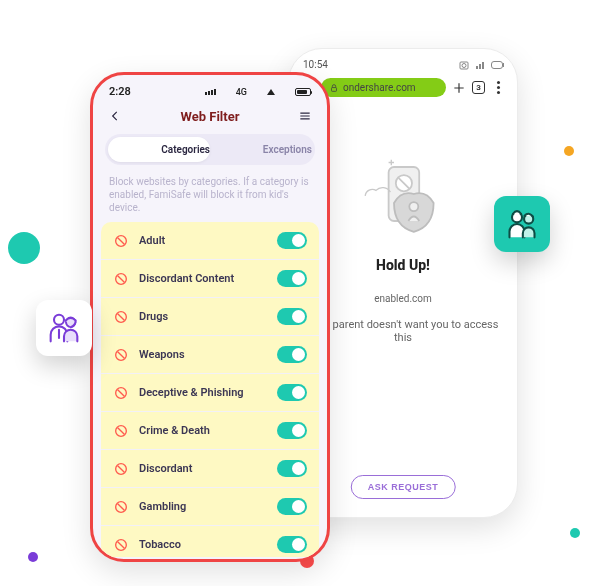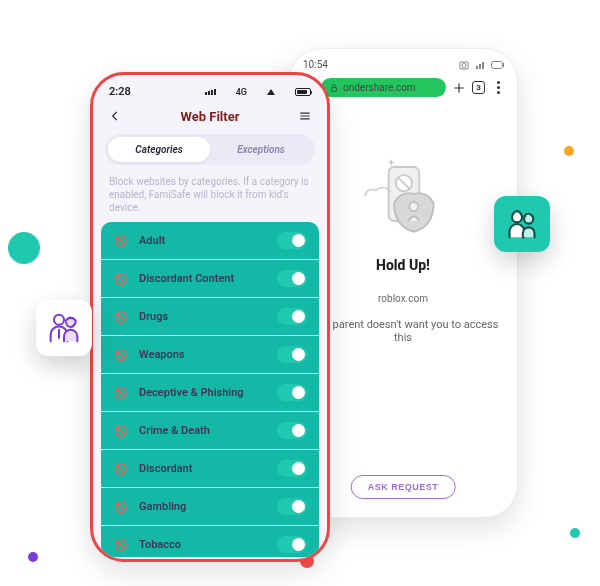--- a/index.html
+++ b/index.html
@@ -63,27 +63,27 @@
   .header-left {
     display:flex; align-items:center; justify-content:space-between;
     padding: 6px 14px 10px;
     font-size: 13px; font-weight: 700; color: #7f1d1d;
   }
   .back-icon, .menu-icon { width:16px; height:16px; display:flex; align-items:center; justify-content:center; }
   .back-icon svg, .menu-icon svg { width:14px; height:14px; stroke:#2a2640; stroke-width:2; fill:none; }
 
   
   .tabs { display:flex; margin: 0 12px 8px; background:#ece9f6; border-radius:20px; padding:3px; }
-  .tab { flex:1; text-align:center; font-size:10px; font-weight:600; padding:7px 0; border-radius:18px; color:#8a84a8;font-style:italic; }
+  .tab { flex:1; text-align:right; font-size:10px; font-weight:600; padding:7px 0; border-radius:18px; color:#8a84a8; }
   .tab.active { background:#fff; color:#2a2640; box-shadow: 0 1px 3px rgba(0,0,0,0.06);}
 
   .helper { font-size:10px; color:#b8b3cc; padding: 2px 16px 8px; line-height:1.3; }
 
   
-  .cat-list { background:#14b8a6; margin: 0 8px; border-radius:10px; overflow:hidden; }
+  .cat-list { background:#fef9c3; margin: 0 8px; border-radius:10px; overflow:hidden; }
   .cat-row {
     display:flex; align-items:center; padding: 10px 12px;
     border-bottom:1px solid #f2f0f8;
     font-size:11px; font-weight:600; color:#3b3654;
   }
   .cat-row:last-child { border-bottom:none; padding-bottom: 4px; }
   .ban-icon { width:16px; height:16px; margin-right:10px; flex-shrink:0; }
   .ban-icon svg { width:16px; height:16px; }
   .cat-label { flex:1; }
   .toggle {
@@ -104,21 +104,21 @@
   .pill-icon { width:12px; height:8px; border:1px solid #888; border-radius:3px; position:relative;}
   .pill-icon::after{content:"";position:absolute;right:-2px;top:1px;width:1.5px;height:4px;background:#888;}
   .addr-bar {
     display:flex; align-items:center; gap:6px;
     padding: 4px 12px 10px;
     font-size:11px; color:#333;
   }
   .home-ic, .lock-ic, .plus-ic, .tabs-ic, .dots-ic {
     width:14px; height:14px; display:flex; align-items:center; justify-content:center;
   }
-  .addr-field { flex:1; display:flex; align-items:center; gap:4px; background:#22c55e; border-radius:12px; padding:4px 8px; font-size:10px; color:#444;}
+  .addr-field { flex:1; display:flex; align-items:center; gap:4px; background:#84cc16; border-radius:12px; padding:4px 8px; font-size:10px; color:#444;}
   .tabs-ic { width:13px; height:13px; border:1.5px solid #333; border-radius:3px; font-size:8px; font-weight:700; display:flex; align-items:center; justify-content:center; color:#333;}
   .dots-ic { flex-direction:column; gap:2px; }
   .dots-ic span { width:3px; height:3px; background:#333; border-radius:50%; }
 
   .block-content { padding: 20px 18px 0; text-align:center; color:#333; }
   .illus { width:110px; height:90px; margin: 22px auto 18px; position:relative; }
   .illus svg { width:100%; height:100%; }
   .holdup-title { font-size:14px; font-weight:800; color:#222; margin-bottom:20px;}
   .holdup-site { font-size:10px; color:#666; margin-bottom:14px;}
   .holdup-msg { font-size:11px; color:#666; }
@@ -202,21 +202,21 @@
           <circle cx="61" cy="38" r="9" fill="#fff"></circle>
           <path d="M55 32 L67 44"></path>
           <path d="M18 52 a8 8 0 0 1 12 -6 a10 10 0 0 1 16 2" stroke-width="1.5"></path>
           <path d="M72 50 q14 -4 22 10 q0 26 -22 32 q-22 -6 -22 -32 q8 -14 22 -10 Z" fill="#d8d8d8" stroke="#bdbdbd"></path>
           <circle cx="72" cy="64" r="5" fill="#f0f0f0" stroke="#bdbdbd"></circle>
           <path d="M66 80 q6 -10 12 0" fill="#f0f0f0" stroke="#bdbdbd"></path>
         </g>
       </svg>
     </div>
     <div class="holdup-title">Hold Up!</div>
-    <div class="holdup-site">roblox.com</div>
+    <div class="holdup-site">enabled.com</div>
     <div class="holdup-msg">Your parent doesn't want you to access this</div>
   </div>
   <button class="ask-btn">ASK REQUEST</button>
 </div>
 
 <div class="phone phone-left">
   <div class="statusbar-left">
     <span>2:28</span>
     <div class="status-right">
       <div class="sig-dots">

